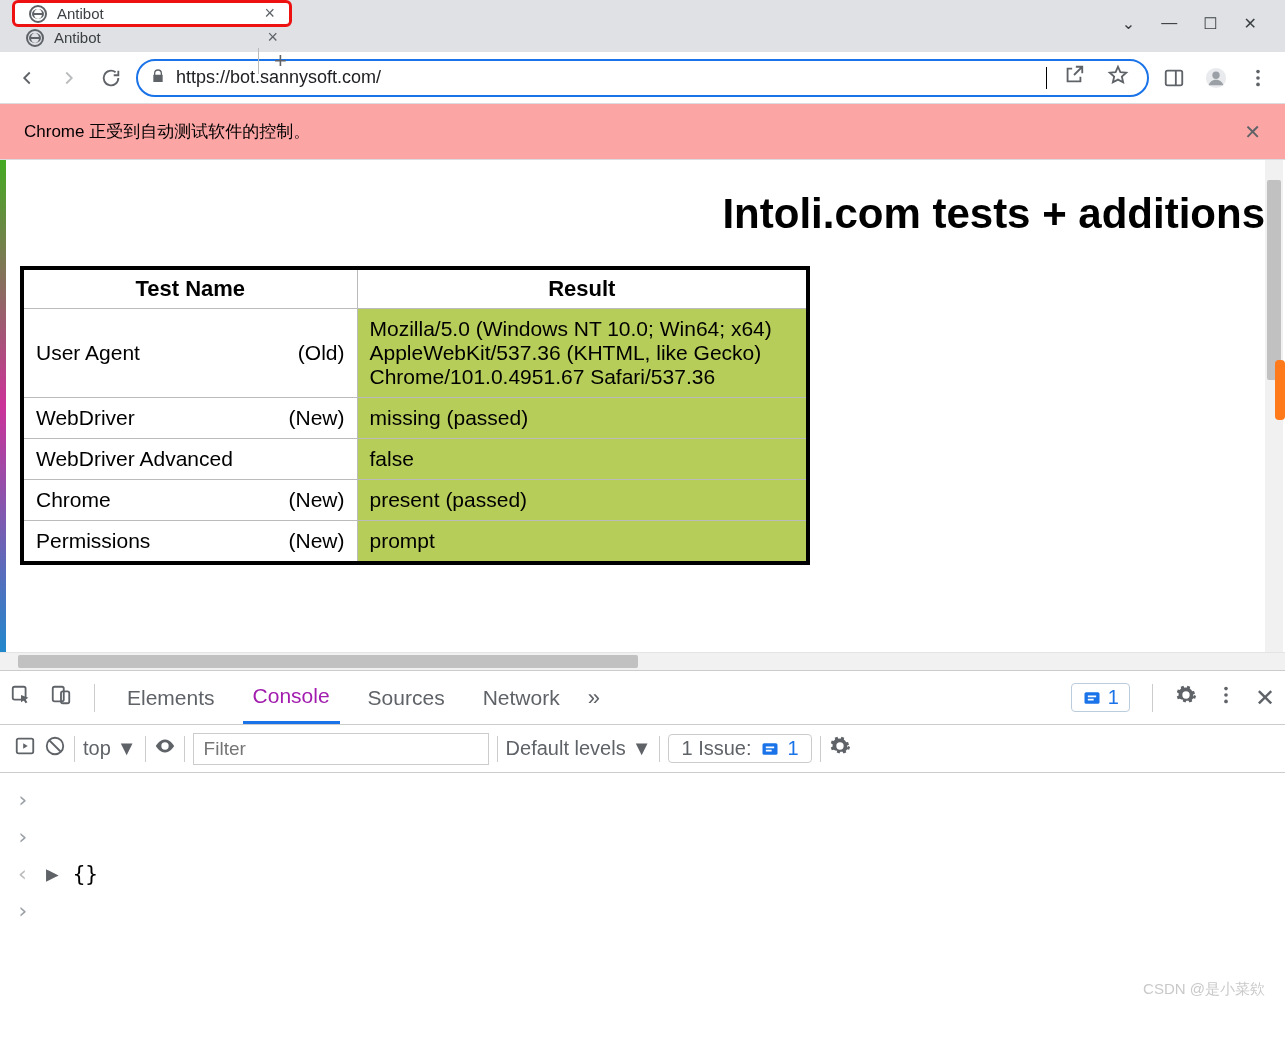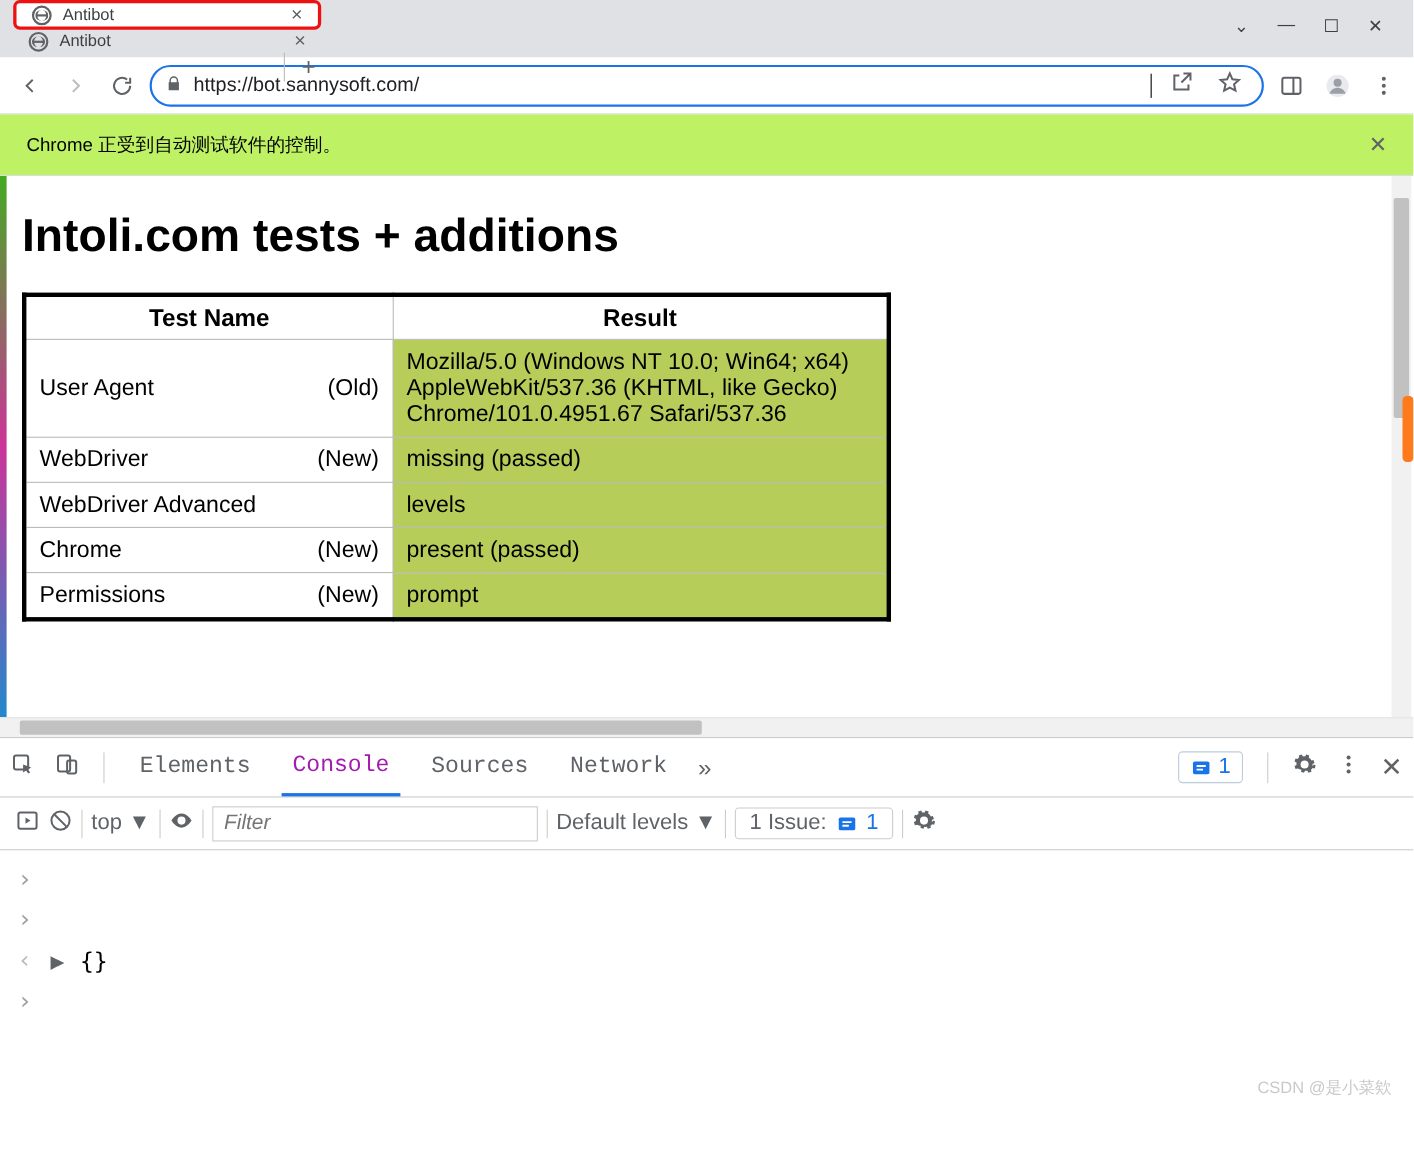--- a/index.html
+++ b/index.html
@@ -82,28 +82,28 @@
     font-size: 18px; color: #202124;
   }
   .omnibox .lock { color: #5f6368; font-size: 15px; }
   .omnibox .url { flex: 1; }
   .omnibox .cursor { border-right: 1.5px solid #000; height: 22px; }
   .omnibox .ibtn { color: #5f6368; font-size: 18px; padding: 0 6px; }
   
   .infobar {
     height: 56px; display: flex; align-items: center; justify-content: space-between;
     padding: 0 24px; font-size: 17px; border-bottom: 1px solid #dadce0;
-    background: #bef264;
+    background: #fca5a5;
   }
   
   .page-wrap { position: relative; height: 492px; }
   .page {
     padding: 10px 20px 0 20px; height: 100%; overflow: hidden;
   }
-  .page h1 { font-size: 42px; font-weight: 700; margin: 20px 12px 28px 0; }
+  .page h1 { font-size: 42px; font-weight: 700; margin: 20px 0 28px 0; text-align: right; }
   table.tests {
     border: 4px solid #000; border-collapse: collapse; width: 790px;
   }
   table.tests th {
     font-size: 22px; font-weight: 700; padding: 6px 10px;
     border: 1px solid #bbb; background: #fff;
   }
   table.tests td {
     font-size: 21px; padding: 8px 12px; border: 1px solid #bbb; vertical-align: middle;
   }
@@ -132,35 +132,35 @@
     position: absolute; left: 0; top: 0; bottom: 0; width: 6px;
     background: linear-gradient(#4a2, #c39, #28c);
   }
   
   .devtools { border-top: 1px solid #ccc; background: #fff; }
   .dt-tabs {
     display: flex; align-items: center; height: 54px; border-bottom: 1px solid #ccc;
     padding: 0 10px; gap: 18px; color: #5f6368; font-size: 21px;
   }
   .dt-tabs .sep { width: 1px; height: 28px; background: #ccc; margin: 0 4px; }
-  .dt-tabs .tabi { padding: 4px 10px; height: 100%; display: flex; align-items: center; font-family: Liberation Mono, monospace; }
+  .dt-tabs .tabi { padding: 4px 10px; height: 100%; display: flex; align-items: center; }
   .dt-tabs .tabi.active { color: #a21caf; border-bottom: 3px solid #1a73e8; }
   .dt-tabs .spacer { flex: 1; }
   .dt-tabs .badge {
     display: flex; align-items: center; gap: 6px; border: 1px solid #bcd;
     padding: 2px 10px; border-radius: 4px; color: #1a73e8; font-size: 20px;
   }
   .dt-toolbar {
     display: flex; align-items: center; height: 48px; border-bottom: 1px solid #ccc;
     padding: 0 14px; gap: 8px; color: #5f6368; font-size: 20px;
   }
   .dt-toolbar .sep { width: 1px; height: 26px; background: #ccc; }
   .dt-toolbar input.filter {
     height: 32px; border: 1px solid #ccc; font-size: 19px; padding: 0 10px;
-    width: 296px; color: #777; font-style: italic;
+    width: 296px; color: #777;
   }
   .dt-toolbar .issue-box {
     display: flex; align-items: center; gap: 8px; border: 1px solid #ccc;
     padding: 2px 12px; border-radius: 4px;
   }
   .console { padding: 8px 16px; font-family: Consolas, Menlo, monospace; font-size: 21px; }
   .console .line { display: flex; align-items: center; gap: 14px; padding: 6px 0; }
   .console .chev { color: #9aa0a6; width: 16px; }
   .console .chev.in::before { content: "›"; font-size: 22px; }
   .console .chev.out::before { content: "‹"; color: #bbb; font-size: 22px; }
@@ -289,21 +289,21 @@
               </div>
             </td>
             <td class="result">missing (passed)</td>
           </tr>
           <tr>
             <td class="name">
               <div class="row">
                 <span>WebDriver Advanced</span>
               </div>
             </td>
-            <td class="result">levels</td>
+            <td class="result">false</td>
           </tr>
           <tr>
             <td class="name">
               <div class="row">
                 <span>Chrome</span>
                 <span>(New)</span>
               </div>
             </td>
             <td class="result">present (passed)</td>
           </tr>

